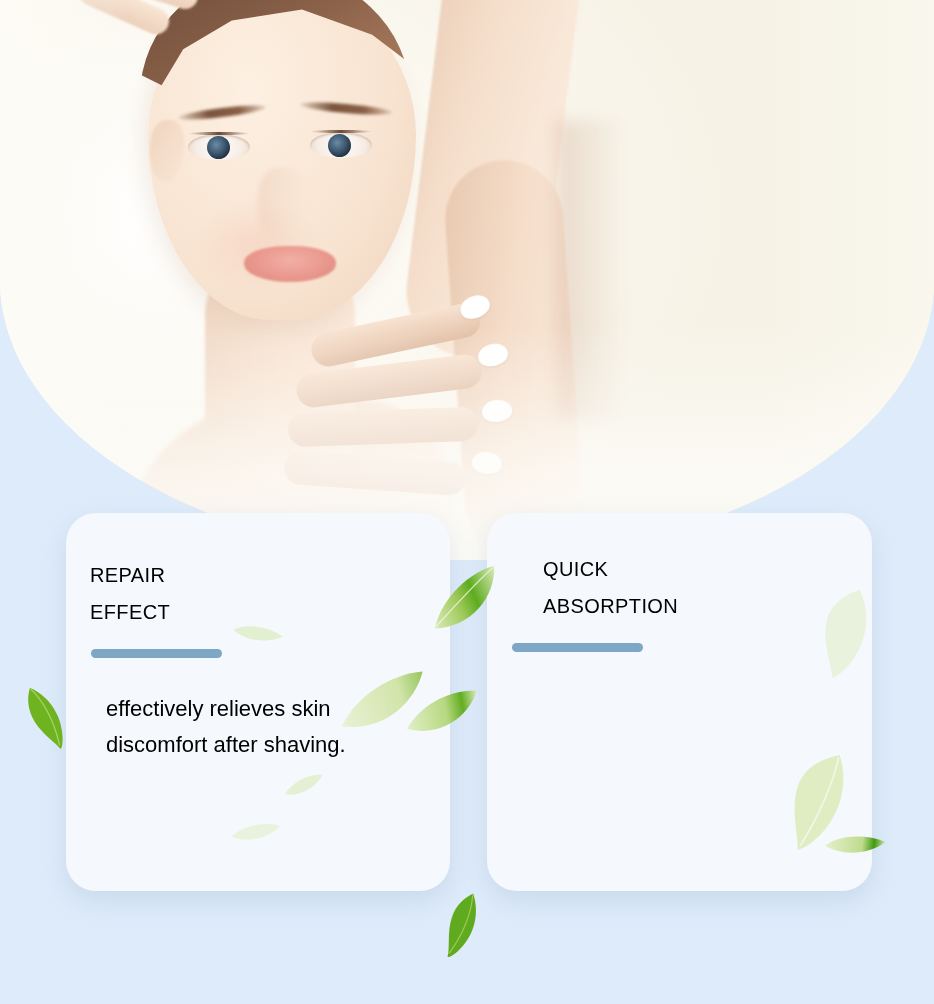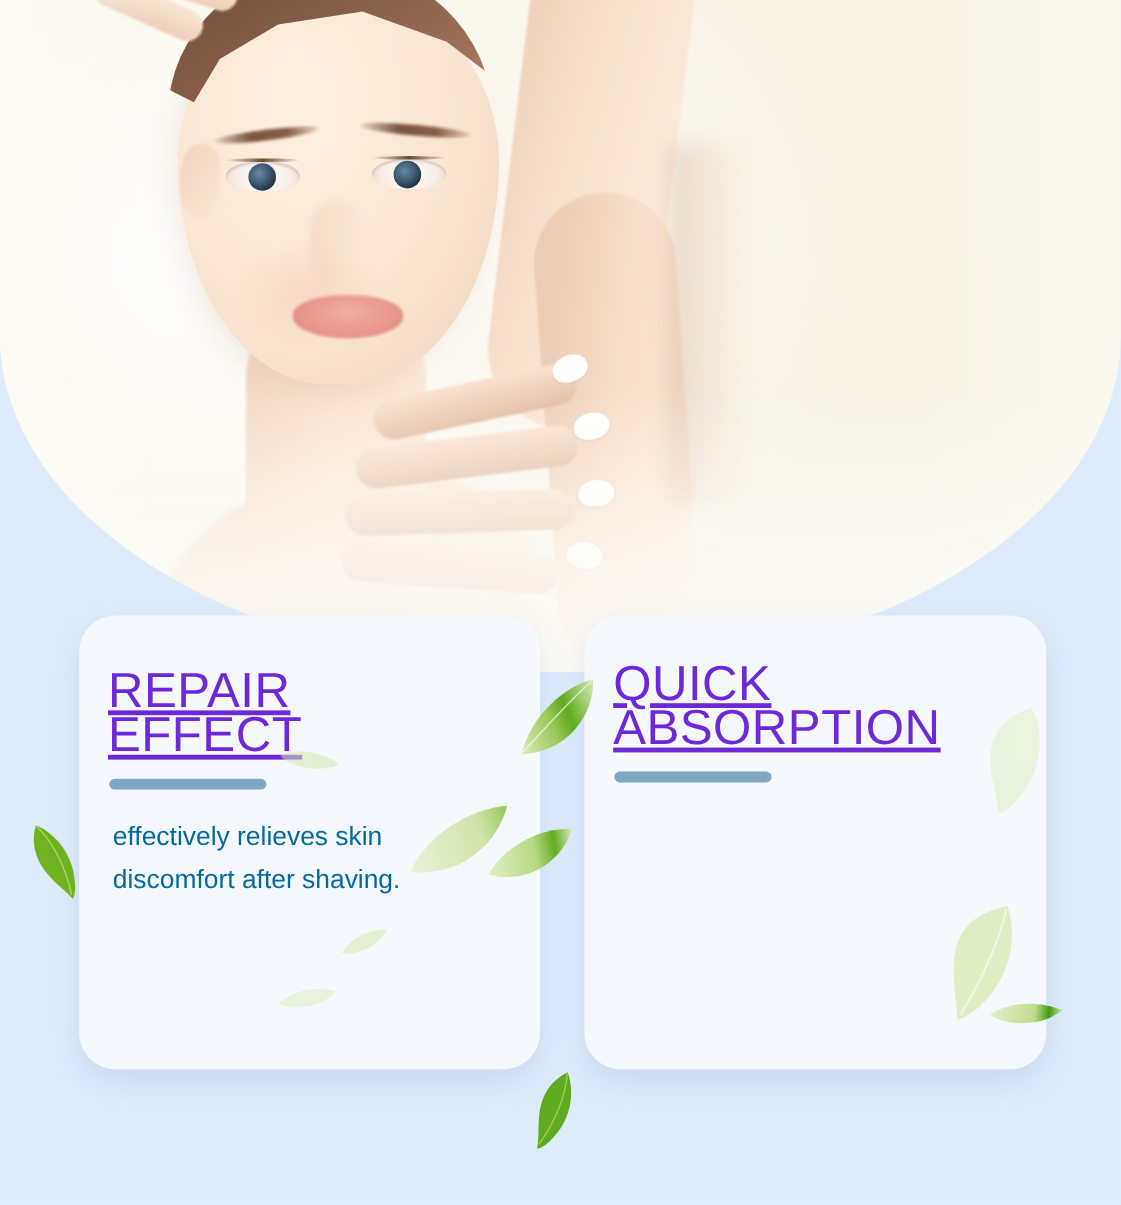--- a/index.html
+++ b/index.html
@@ -248,51 +248,50 @@
     overflow: hidden;
   }
   .card.left  { left: 66px;  width: 384px; }
   .card.right { left: 487px; width: 385px; }
 
   .card-title {
     position: absolute;
     left: 24px;
     top: 44px;
     margin: 0;
-    font-size: 41px;
+    font-size: 20px;
     line-height: 37px;
     letter-spacing: .4px;
     font-weight: 400;
-    color: #6d28d9;
+    color: #000000;
     white-space: pre-line;
-    text-decoration: underline;
-  }
-  .card.right .card-title { top: 38px; }
+  }
+  .card.right .card-title { top: 38px; margin-left: 32px; }
 
   .accent-bar {
     position: absolute;
     left: 25px;
     top: 136px;
     width: 131px;
     height: 9px;
     border-radius: 6px;
     background: #7ea6c5;
   }
   .card.right .accent-bar { top: 130px; }
 
   .card-desc {
     position: absolute;
     left: 24px;
     top: 162px;
     width: 320px;
-    margin: 4px;
+    margin: 16px;
     font-size: 22px;
     line-height: 36px;
     font-weight: 400;
-    color: #0369a1;
+    color: #000000;
     white-space: pre-line;
   }
   .card.right .card-desc { top: 157px; }
 
   
   .leaf {
     position: absolute;
     pointer-events: none;
   }
   .leaf svg { display: block; width: 100%; height: 100%; }

